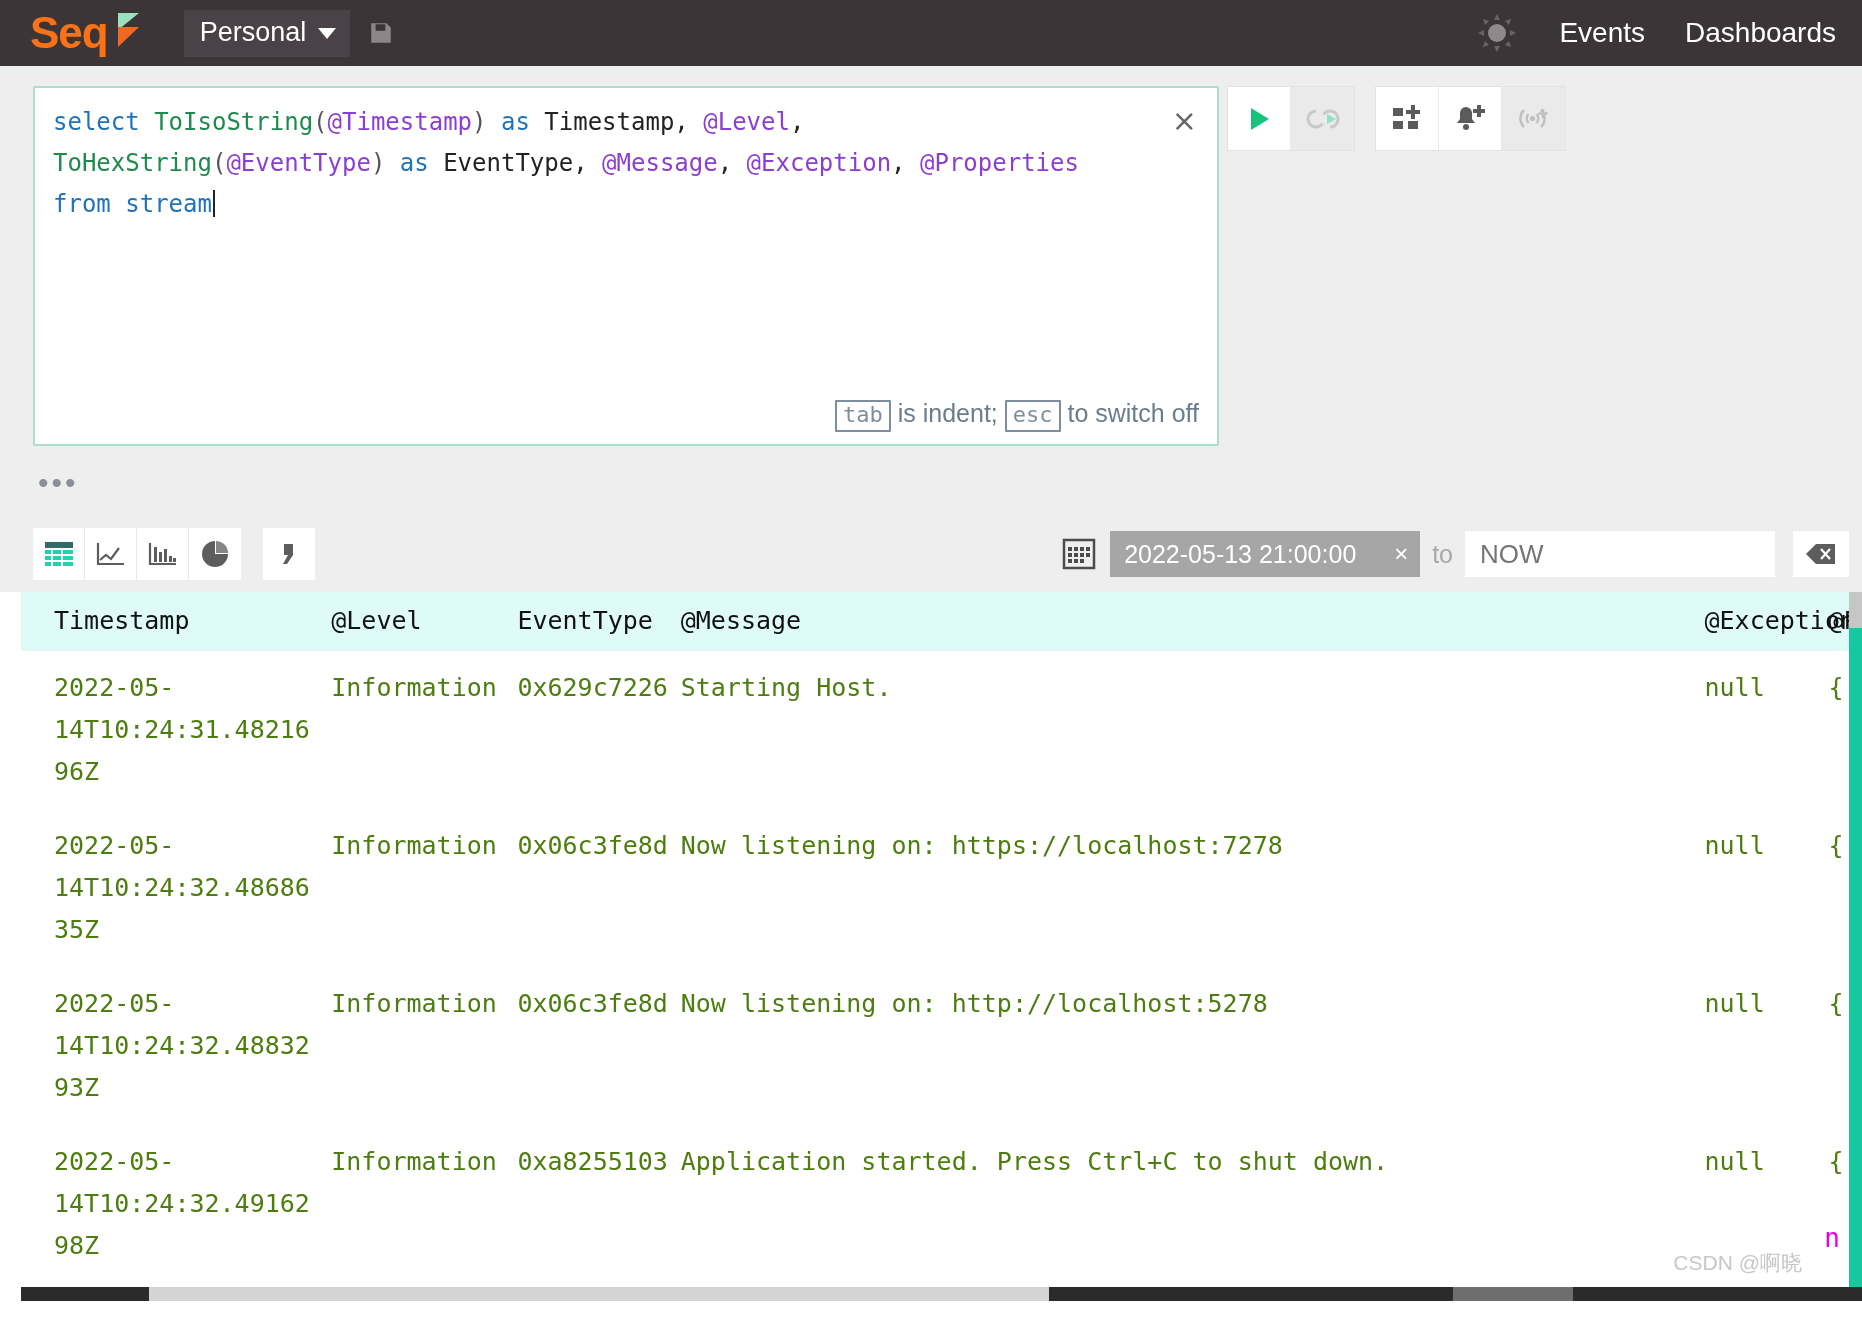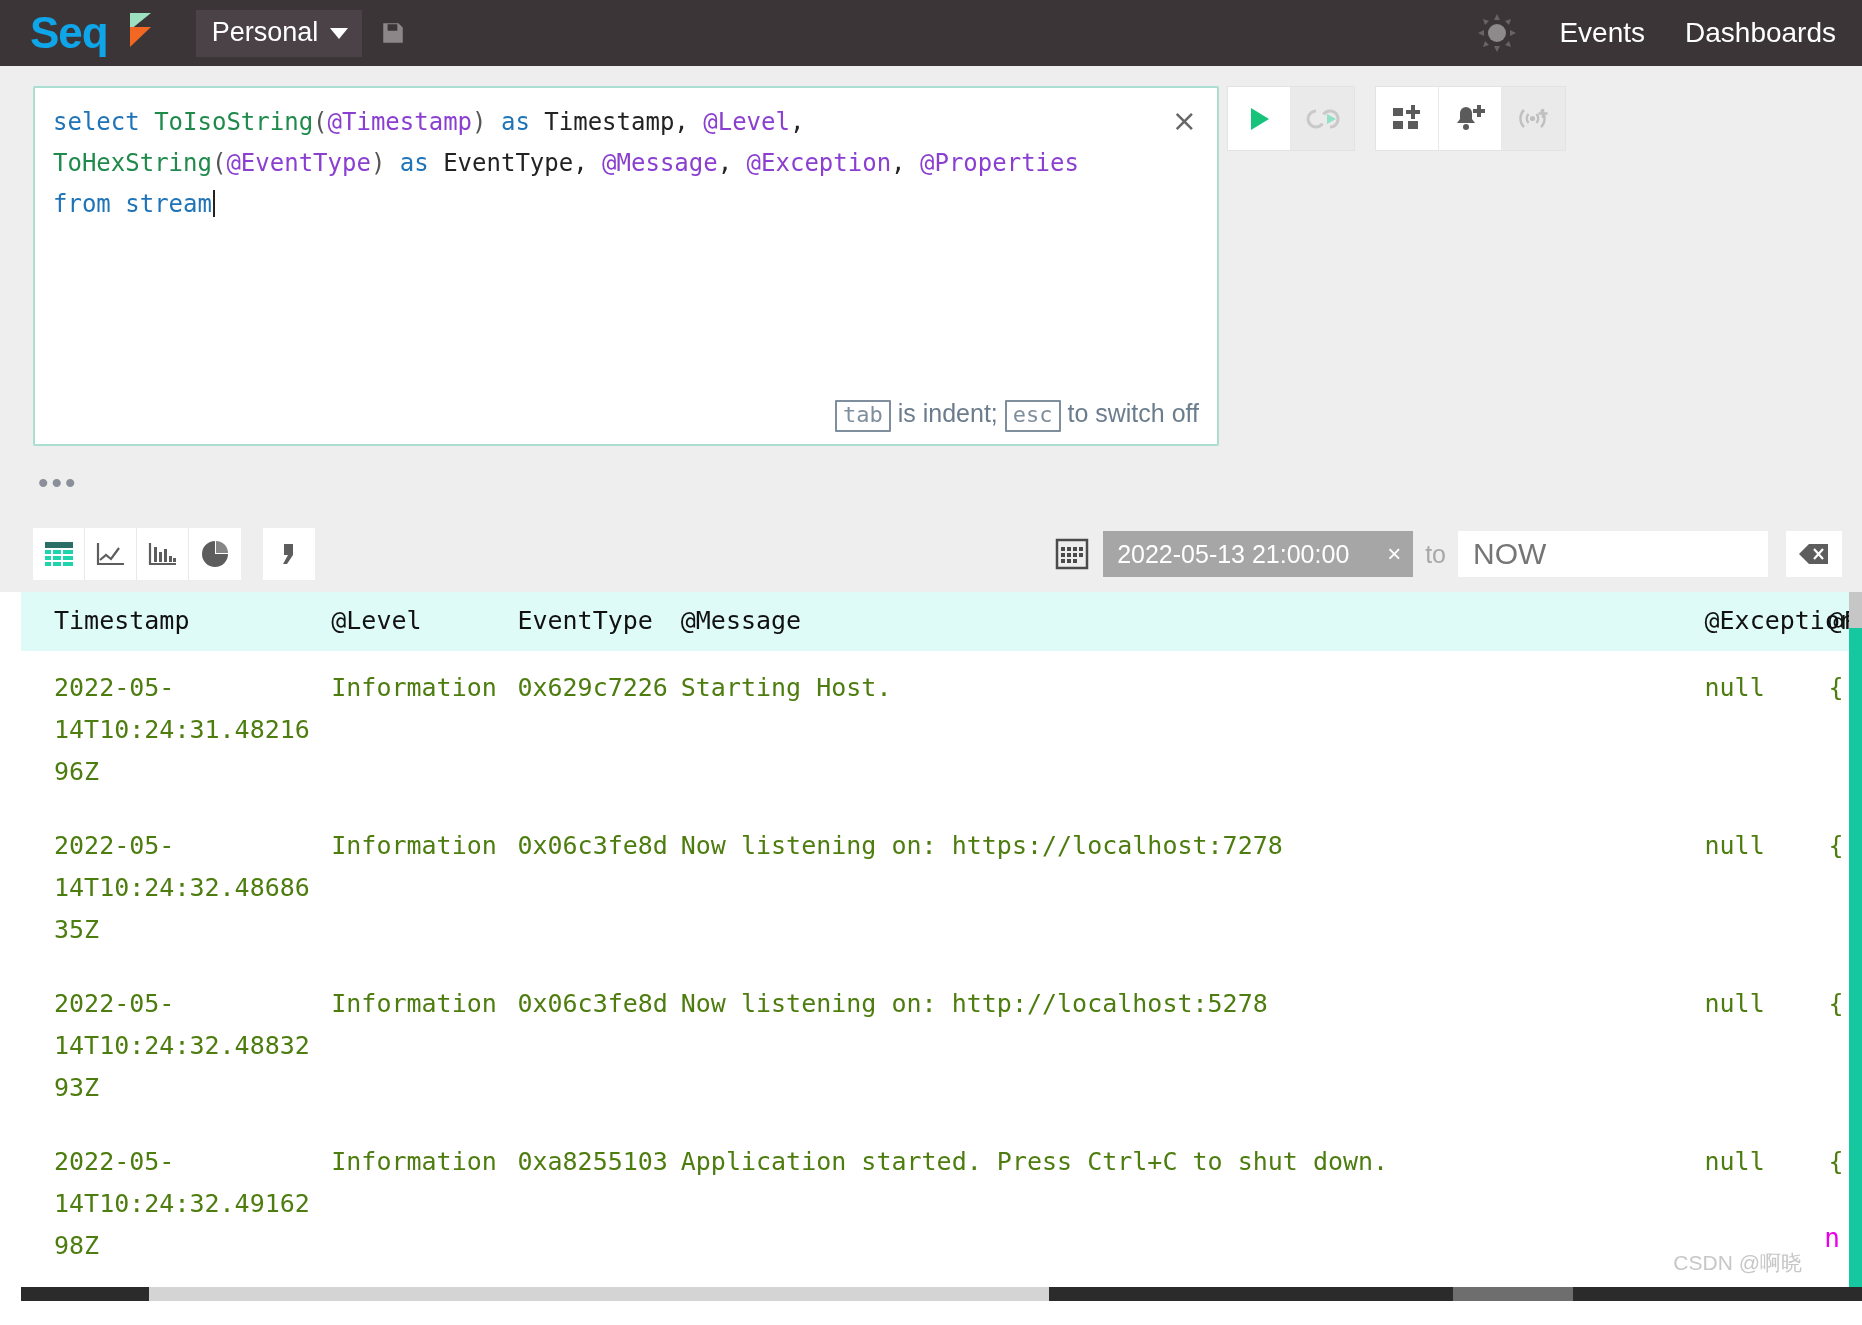--- a/index.html
+++ b/index.html
@@ -13,22 +13,22 @@
   
   .topnav {
     height: 66px;
     background: #3b3538;
     display: flex;
     align-items: center;
     padding: 0 26px 0 30px;
     position: relative;
   }
   .brand {
-    display: flex; align-items: center; gap: 16px;
-    font-size: 44px; font-weight: bold; color: #0ea5e9;
+    display: flex; align-items: center; gap: 4px;
+    font-size: 44px; font-weight: bold; color: #f97316;
     letter-spacing: -1px; line-height: 1;
     font-family: "Liberation Sans", sans-serif;
   }
   .brand-mark { width: 22px; height: 34px; position: relative; margin-left: 6px; margin-top:-6px;}
   .brand-mark .tri-top {
     position: absolute; left: 0; top: 0;
     width: 0; height: 0;
     border-left: 21px solid #9ce0c0;
     border-bottom: 17px solid transparent;
   }
@@ -134,21 +134,21 @@
   .dots {
     color: #8a8f9a; font-size: 30px; letter-spacing: 3px;
     padding: 22px 0 0 38px; line-height: 1; font-family: "Liberation Sans", sans-serif;
   }
 
   
   .viewbar {
     background: #eeeeee;
     height: 76px;
     display: flex; align-items: center;
-    padding: 0 20px 0 33px;
+    padding: 0 13px 0 33px;
     position: relative;
   }
   .vgroup { display: flex; }
   .vbtn {
     width: 52px; height: 52px; background: #ffffff;
     border: none; border-right: 1px solid #e9e9e9;
     display: flex; align-items: center; justify-content: center; cursor: pointer;
   }
   .vbtn:last-child { border-right: none; }
   .vgroup.second { margin-left: 22px; }
@@ -161,21 +161,21 @@
     display: flex; align-items: center;
     padding: 0 12px 0 14px;
     font-size: 25px;
     font-family: "Liberation Sans", sans-serif;
   }
   .time-from .x { margin-left: auto; cursor: pointer; font-size: 24px; }
   .to-label { color: #a8a8a8; font-size: 25px; padding: 0 12px; }
   .time-to {
     background: #ffffff; height: 46px; width: 310px;
     display: flex; align-items: center; padding: 0 14px;
-    color: #b4b4b4; font-size: 30px;
+    color: #b4b4b4; font-size: 26px;
     border: 1px solid #ffffff;
   }
   .clear-range {
     width: 56px; height: 46px; background: #ffffff; margin-left: 18px;
     display: flex; align-items: center; justify-content: center; cursor: pointer;
   }
 
   
   .results {
     position: relative;

